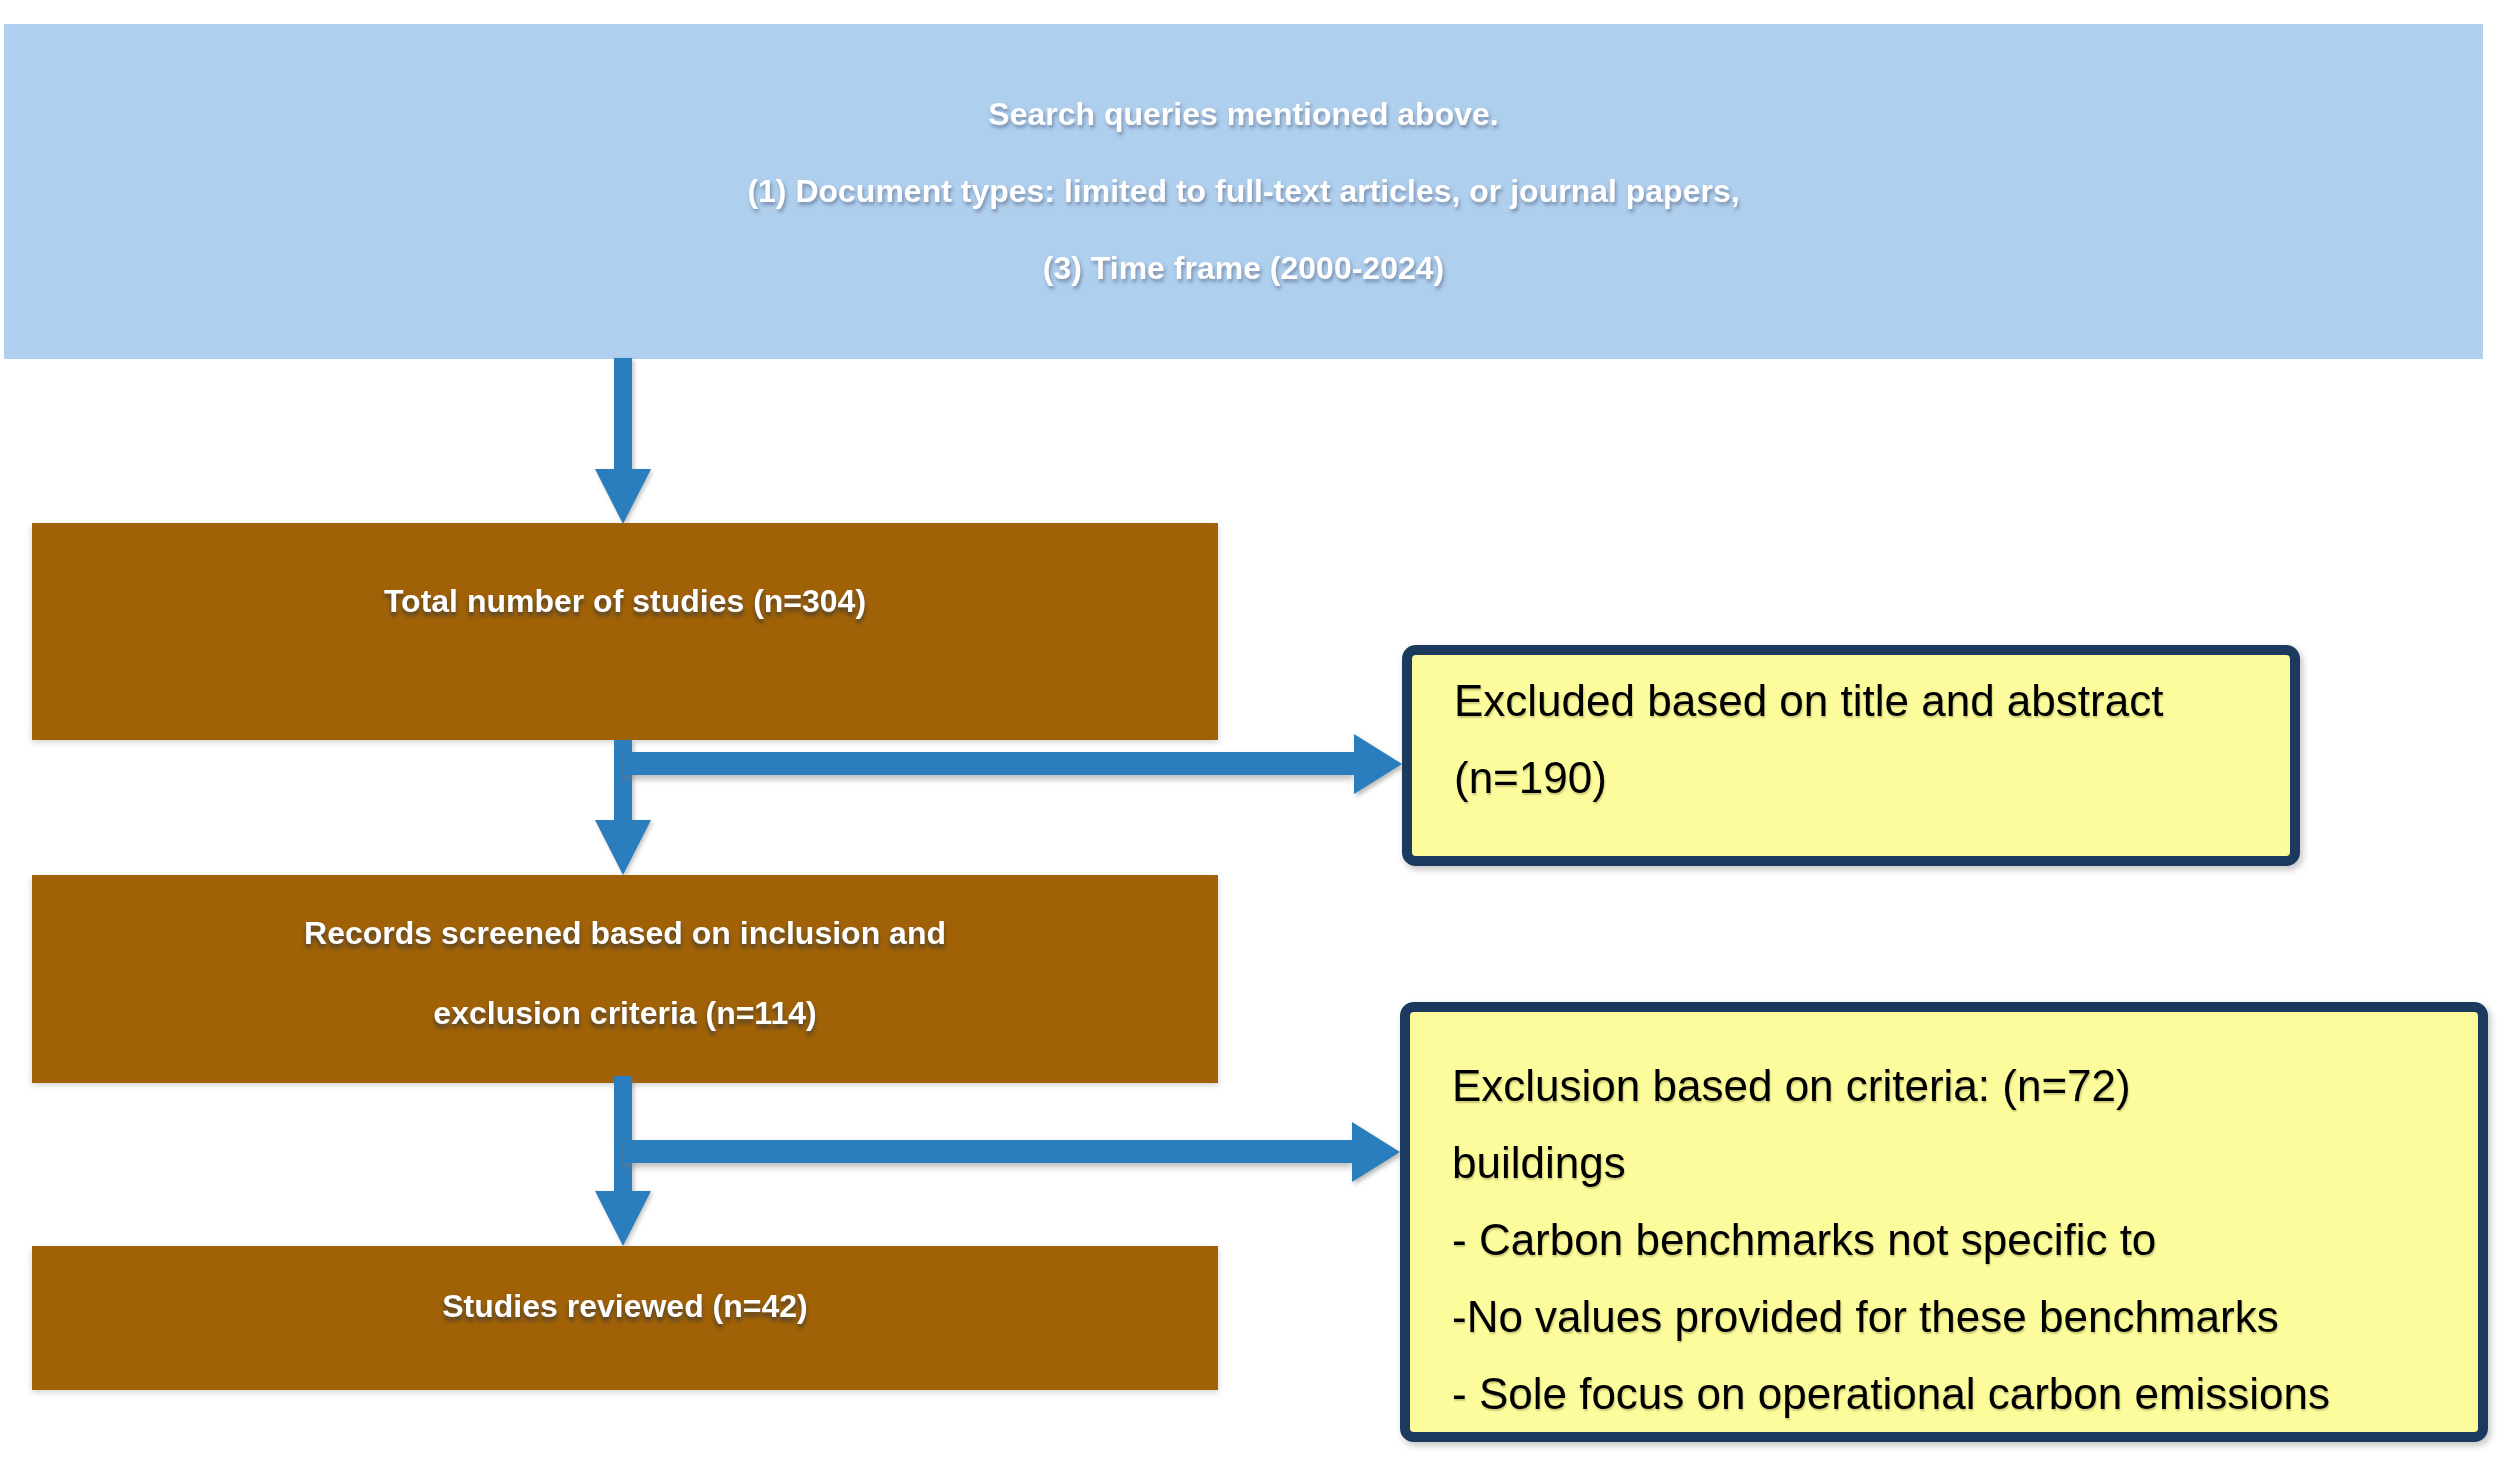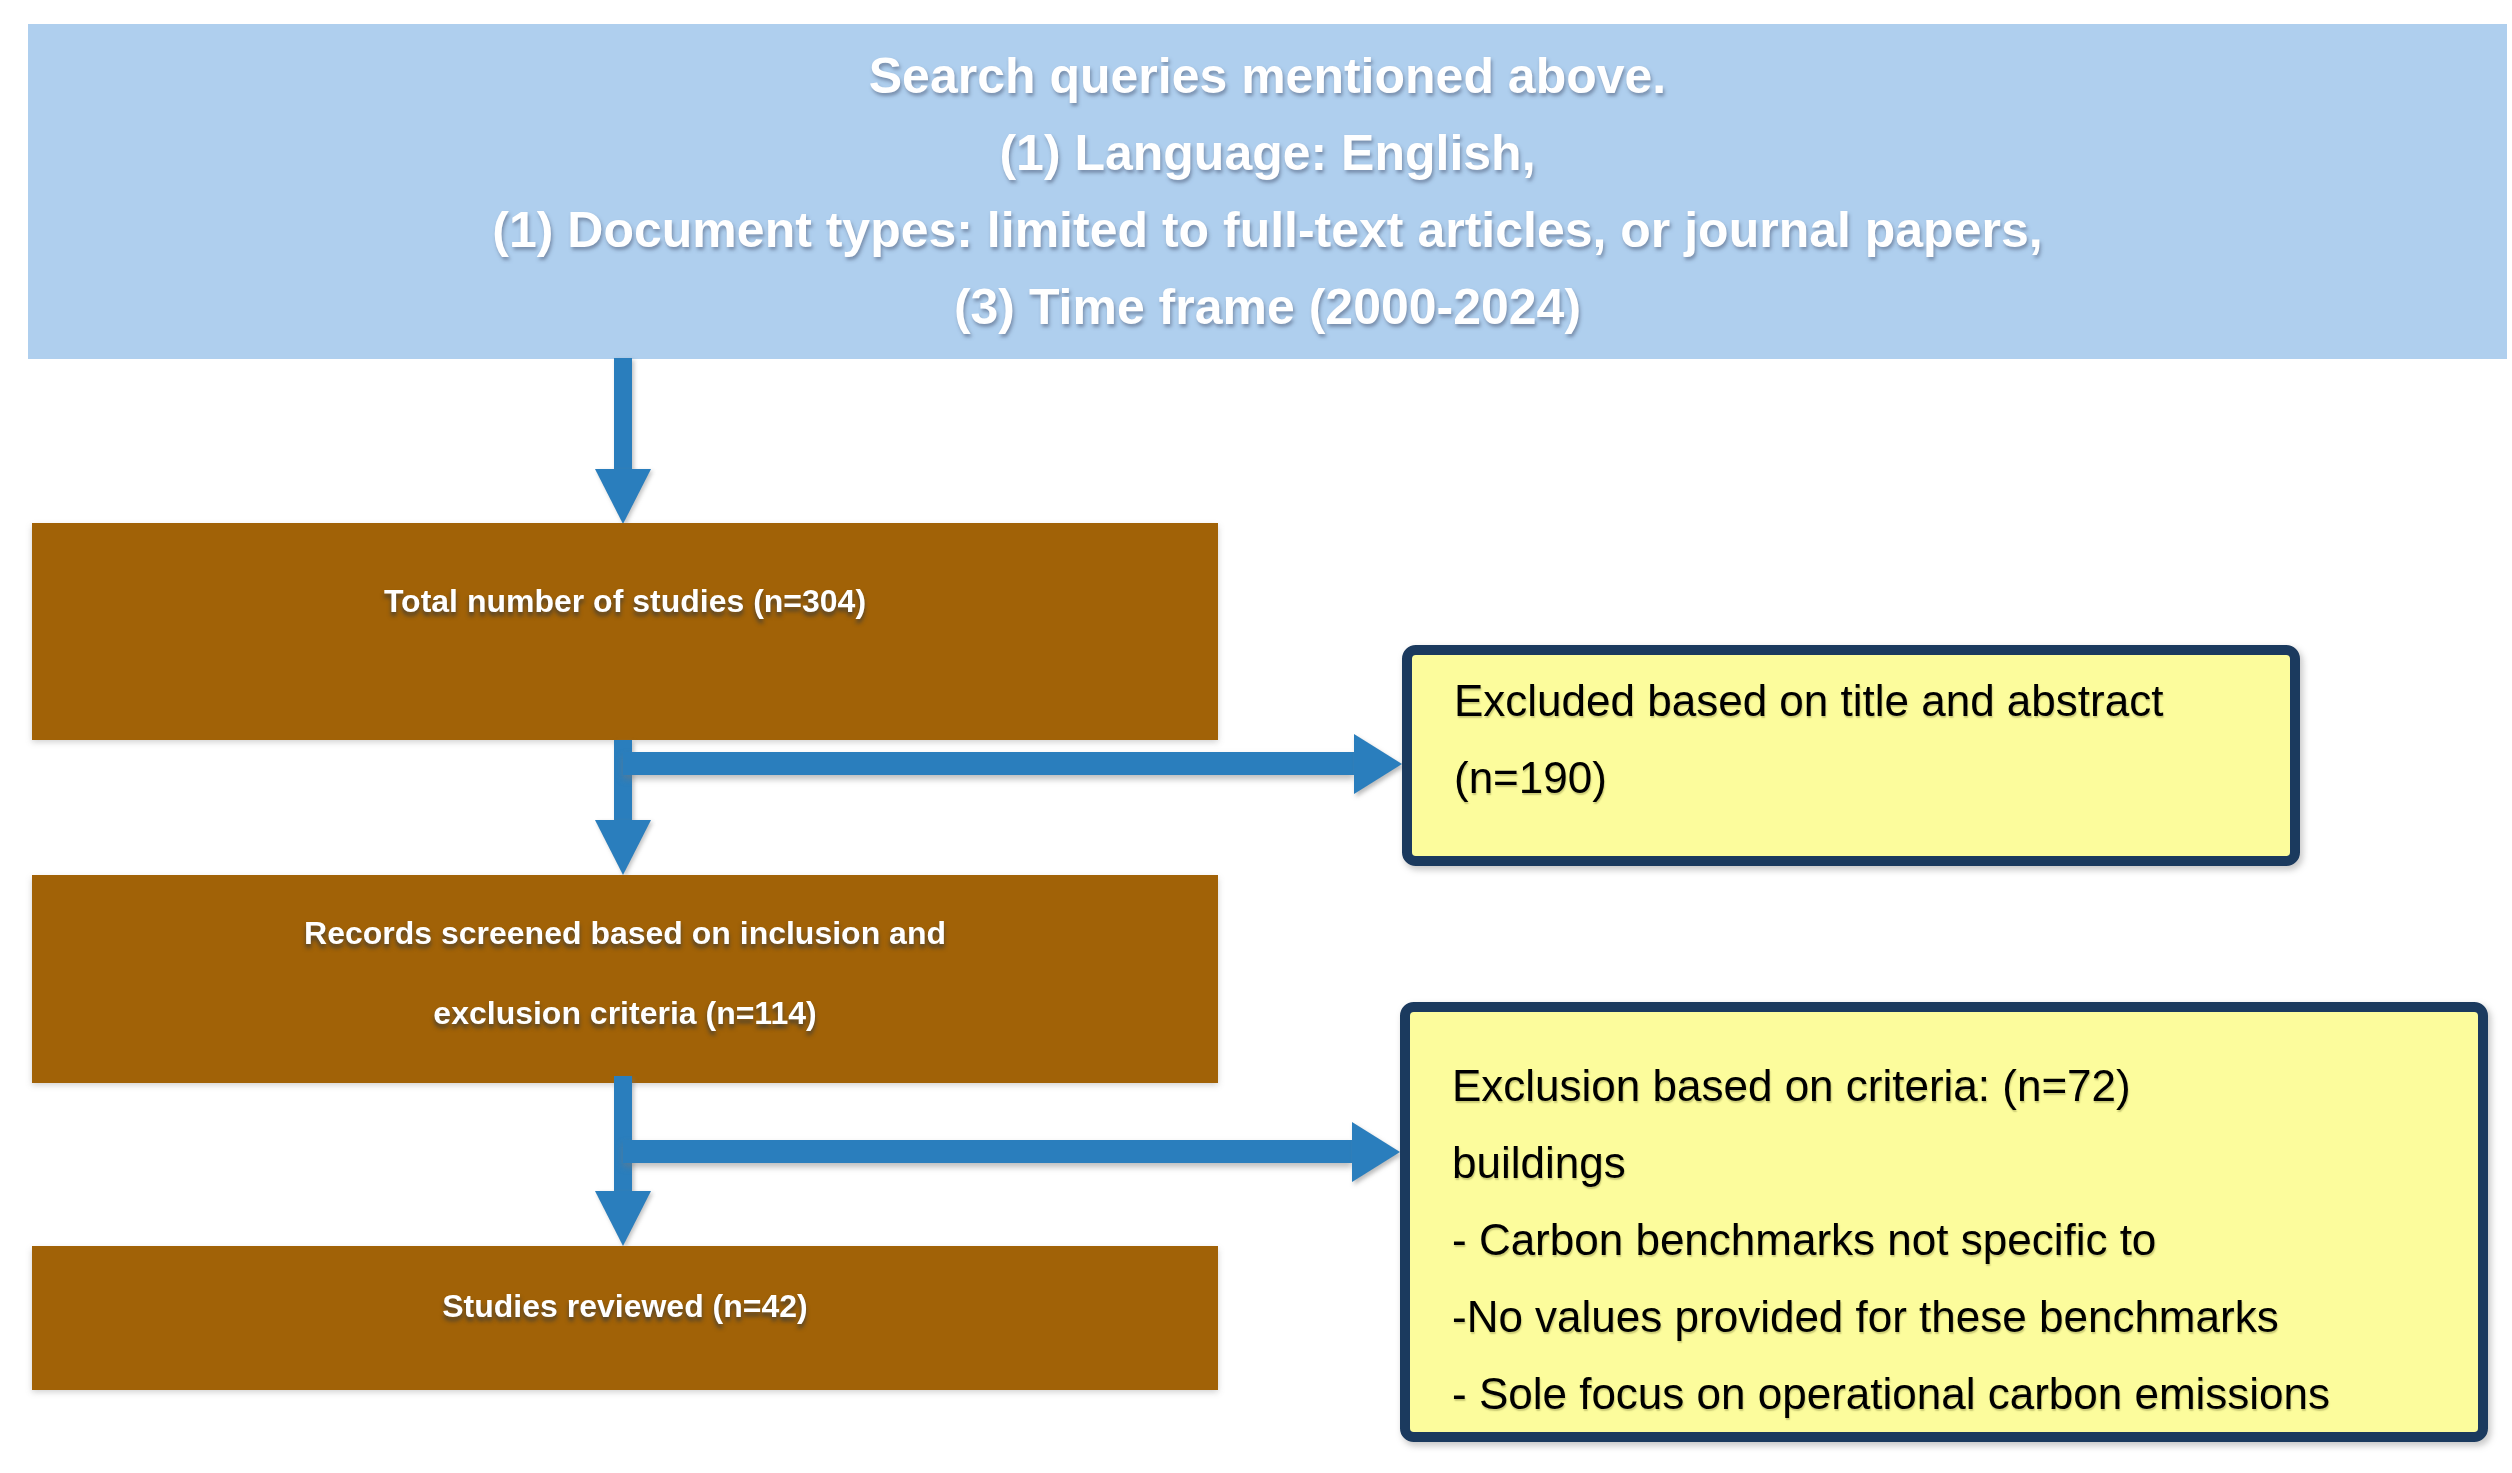--- a/index.html
+++ b/index.html
@@ -4,25 +4,25 @@
 <style>
   html,body{margin:0;padding:0;background:#ffffff;}
   body{
     width:2512px;height:1474px;position:relative;overflow:hidden;
     font-family:"Liberation Sans",sans-serif;
   }
   .abs{position:absolute;}
 
   
   .top-box{
-    left:28px;top:24px;width:2479px;height:335px;
+    left:4px;top:24px;width:2479px;height:335px;
     background:#AFCFEE;
     display:flex;flex-direction:column;align-items:center;justify-content:center;
     text-align:center;
-    color:#ffffff;font-weight:bold;font-size:50px;line-height:77px;
+    color:#ffffff;font-weight:bold;font-size:32px;line-height:77px;
     text-shadow:1.5px 3.1px 3.8px rgba(110,130,160,0.85);
   }
   .flow-box{
     background:#a16207;
     display:flex;flex-direction:column;align-items:center;justify-content:center;
     text-align:center;
     color:#ffffff;font-weight:bold;font-size:32px;line-height:80px;
     text-shadow:0 3.8px 4.6px rgba(10,40,80,0.55);
     box-shadow:0 3.1px 6.1px rgba(120,120,120,0.35);
   }
@@ -62,21 +62,20 @@
     border-top:30px solid transparent;border-bottom:30px solid transparent;
     border-left:48px solid #2A7EBD;
     filter:drop-shadow(2.3px 3.1px 2.3px rgba(120,120,120,0.5));
   }
 </style>
 </head>
 <body>
 
 <div class="abs top-box">
   <div>Search queries mentioned above.</div>
-  <div>(1) Language: English,</div>
   <div>(1) Document types: limited to full-text articles, or journal papers,</div>
   <div>(3) Time frame (2000-2024)</div>
 </div>
 
 <div class="abs">
   <div class="abs shaft-v" style="left:614px;top:358px;height:112px;"></div>
   <div class="abs head-down" style="left:595px;top:469px;"></div>
 </div>
 
 <div class="abs flow-box flow-box-1">

